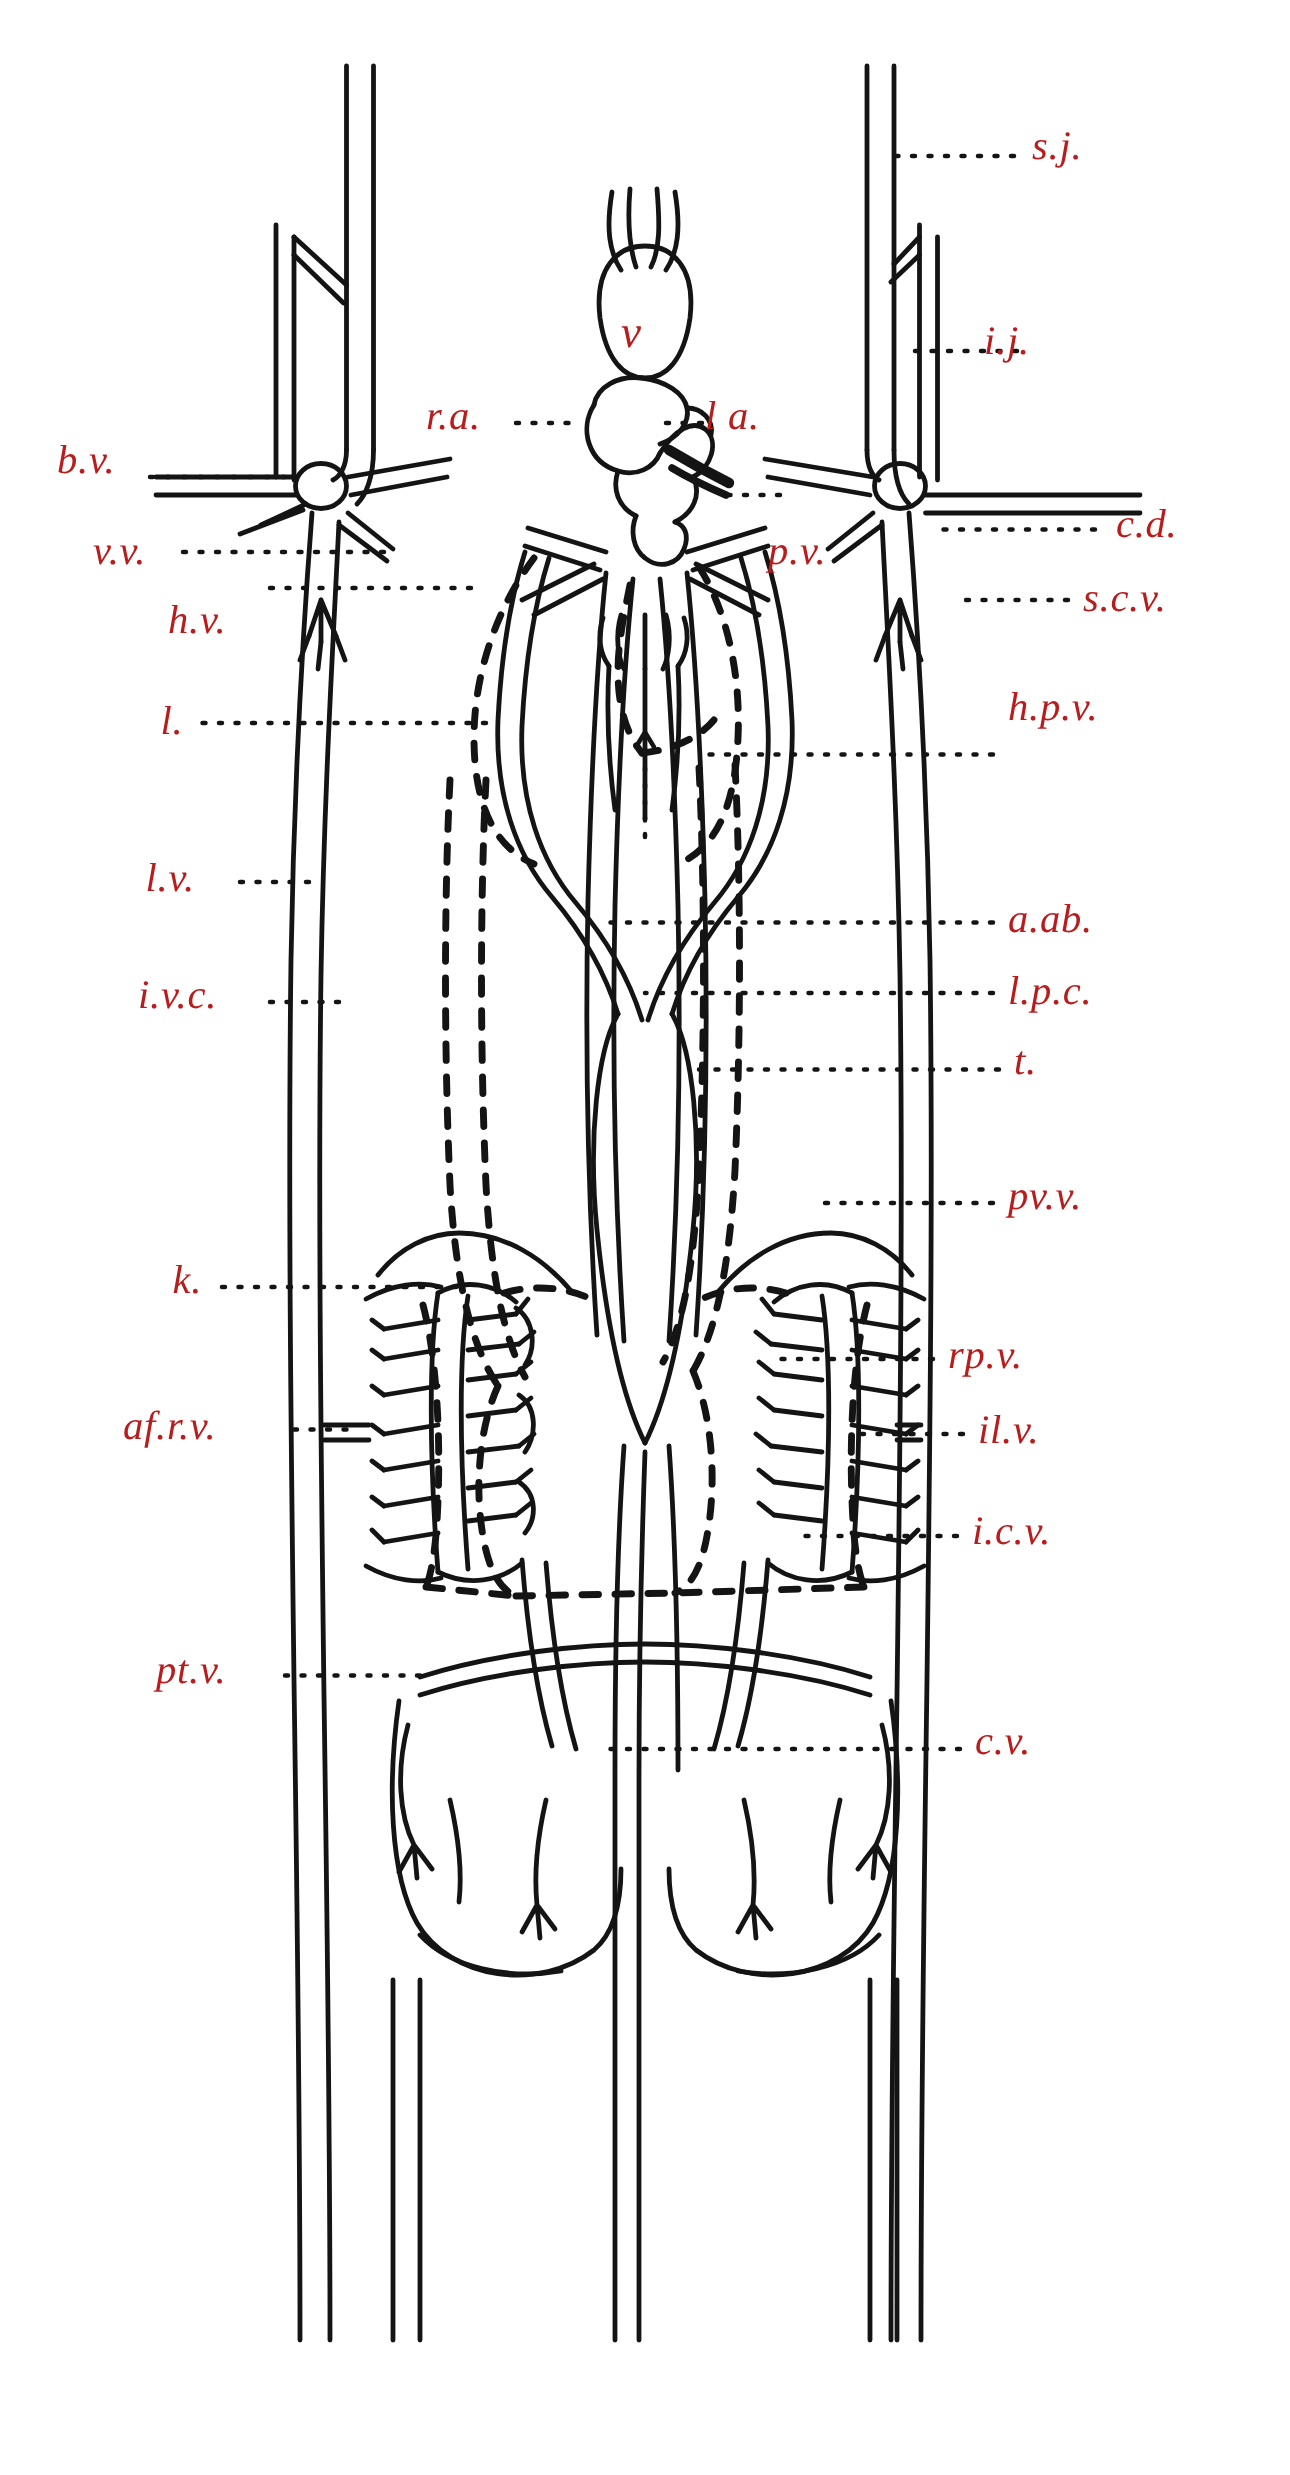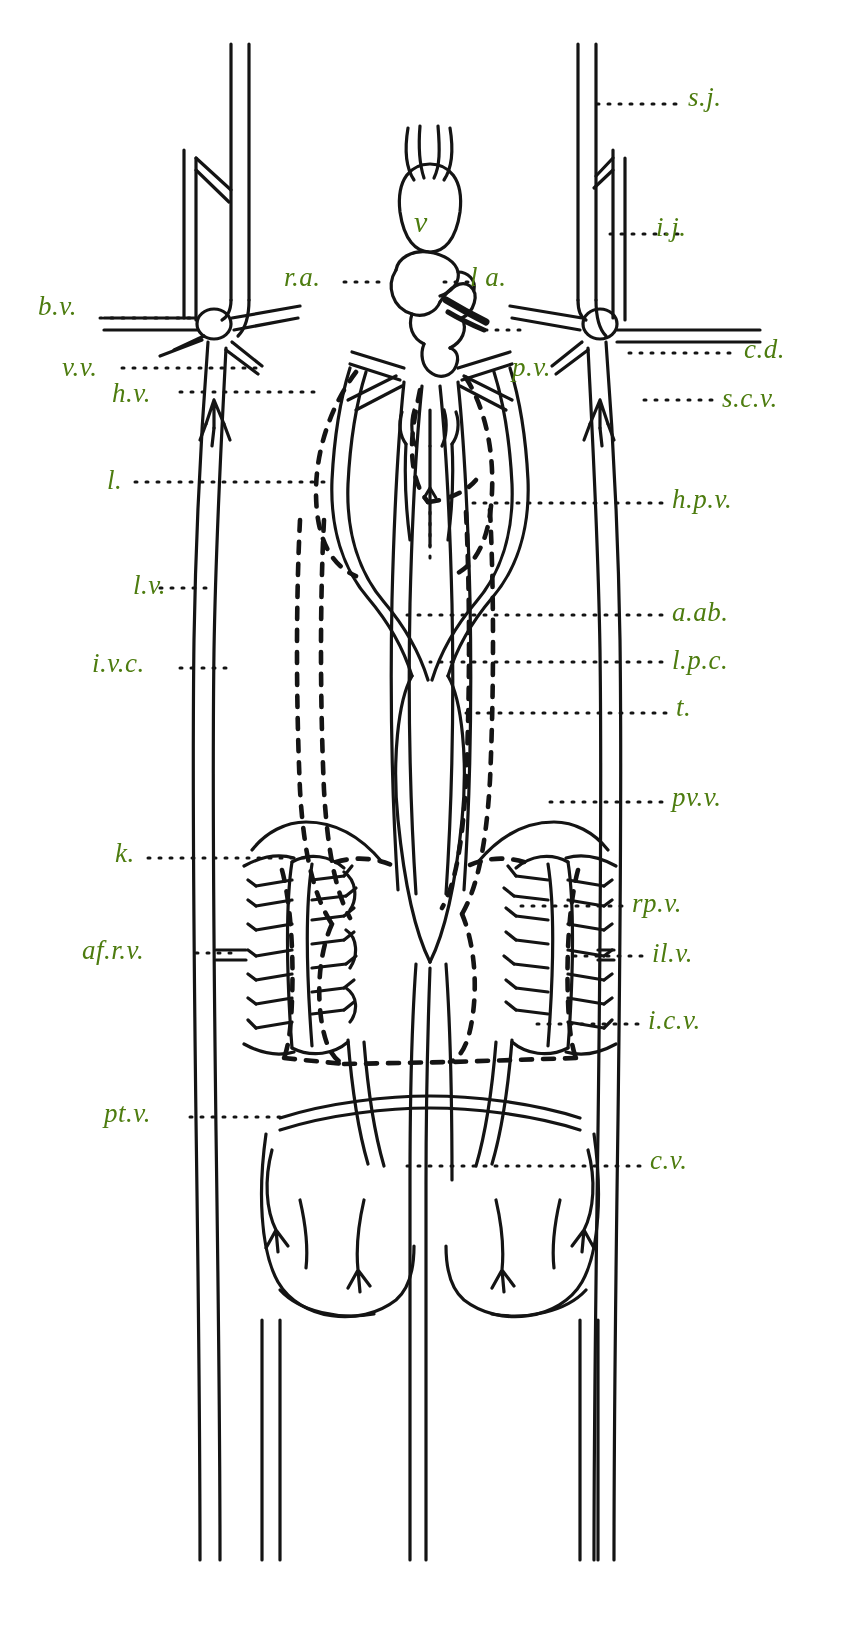--- a/index.html
+++ b/index.html
@@ -20,21 +20,21 @@
   #figure svg {
     position: absolute;
     left: 0;
     top: 0;
   }
   .label {
     position: absolute;
     font-family: "Liberation Serif", serif;
     font-style: italic;
     font-size: 27px;
-    color: #4d7c0f;
+    color: #b91c1c;
     white-space: nowrap;
     letter-spacing: 0.5px;
   }
   .label.right { text-align: left; }
   .label.left  { text-align: right; }
 </style>
 </head>
 <body>
 
 <div id="figure">
@@ -262,33 +262,33 @@
 
     <g fill="none" stroke="#141414" stroke-width="3" stroke-linecap="round">
       <path d="M424 498 L430 488 L436 498"></path>
     </g>
   </svg>
 
   <div class="label" style="left:414px; top:205px; font-size:30px;">v</div>
 
   <div class="label left" style="left:38px; top:291px;">b.v.</div>
   <div class="label left" style="left:62px; top:352px;font-family:Liberation Serif, serif;">v.v.</div>
-  <div class="label left" style="left:112px; top:378px;">h.v.</div>
+  <div class="label left" style="left:112px; top:398px;">h.v.</div>
   <div class="label left" style="left:107px; top:465px;">l.</div>
-  <div class="label left" style="left:97px; top:570px;margin-left:36px;">l.v.</div>
+  <div class="label left" style="left:97px; top:570px;">l.v.</div>
   <div class="label left" style="left:92px; top:648px;text-align:center;">i.v.c.</div>
   <div class="label left" style="left:115px; top:838px;">k.</div>
   <div class="label left" style="left:82px; top:935px;">af.r.v.</div>
   <div class="label left" style="left:104px; top:1098px;">pt.v.</div>
 
   <div class="label right" style="left:688px; top:82px;">s.j.</div>
   <div class="label right" style="left:656px; top:212px;">i.j.</div>
   <div class="label right" style="left:744px; top:334px;">c.d.</div>
   <div class="label right" style="left:722px; top:383px;">s.c.v.</div>
-  <div class="label right" style="left:672px; top:484px;">h.p.v.</div>
+  <div class="label right" style="left:672px; top:456px;">h.p.v.</div>
   <div class="label right" style="left:672px; top:597px;">a.ab.</div>
   <div class="label right" style="left:672px; top:645px;">l.p.c.</div>
   <div class="label right" style="left:676px; top:692px;">t.</div>
   <div class="label right" style="left:672px; top:782px;">pv.v.</div>
   <div class="label right" style="left:632px; top:888px;">rp.v.</div>
   <div class="label right" style="left:652px; top:938px;">il.v.</div>
   <div class="label right" style="left:648px; top:1005px;text-align:center;">i.c.v.</div>
   <div class="label right" style="left:650px; top:1145px;">c.v.</div>
 
   <div class="label" style="left:284px; top:262px;">r.a.</div>

